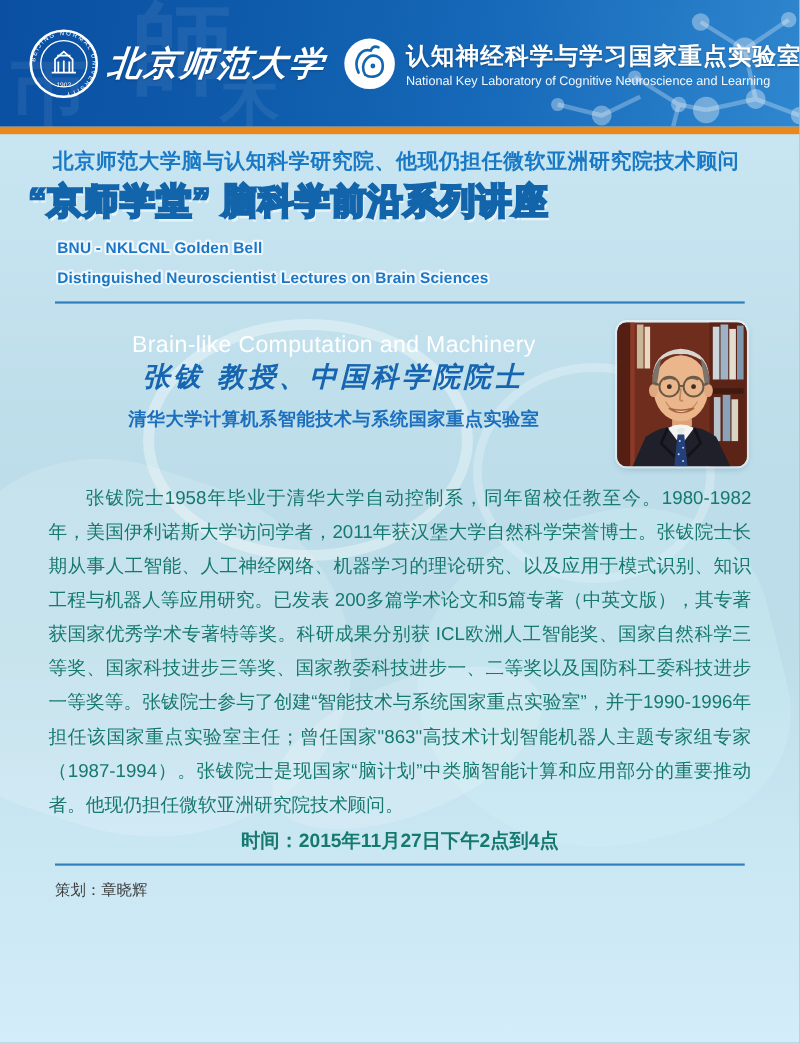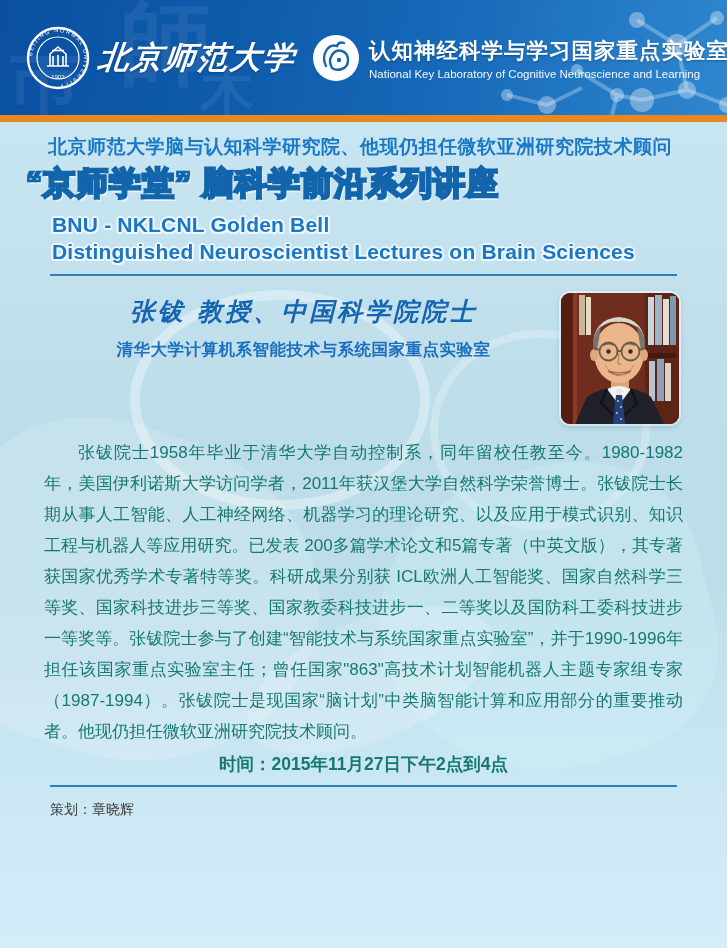--- a/index.html
+++ b/index.html
@@ -80,21 +80,21 @@
   }
   @supports (-webkit-text-stroke: 1px black) {
     .series-title-cn {
       color: #cfe9f8;
       -webkit-text-stroke: 2.6px #1264ab;
       text-shadow: 2px 3px 0 rgba(255,255,255,0.55);
     }
   }
   .series-title-en {
     margin: 6px 0 0 52px;
-    font-size: 21px; font-weight: 800;
+    font-size: 14px; font-weight: 800;
     color: #1b76c4;
     line-height: 26px;
     letter-spacing: 0.2px;
     text-shadow: -1.5px -1.5px 0 #eef7fd, 1.5px -1.5px 0 #eef7fd,
                  -1.5px 1.5px 0 #eef7fd, 1.5px 1.5px 0 #eef7fd,
                  0 2px 0 #eef7fd, 2px 0 0 #eef7fd, 0 -2px 0 #eef7fd, -2px 0 0 #eef7fd;
   }
   .divider {
     height: 2px; background: #2e80bd;
     margin: 9px 50px 0 50px;
@@ -285,20 +285,21 @@
 
   <div class="org-line">北京师范大学脑与认知科学研究院、他现仍担任微软亚洲研究院技术顾问</div>
   <div class="series-title-cn">“京师学堂” 脑科学前沿系列讲座</div>
   <div class="series-title-en">BNU - NKLCNL Golden Bell</div>
   <div class="series-title-en" style="margin-top:1px">Distinguished Neuroscientist Lectures on Brain Sciences</div>
 
   <div class="divider"></div>
 
   <div class="lecture-row">
     <div class="lecture-texts">
+      <div class="lecture-title-en">Brain-like Computation and Machinery</div>
       <div class="lecture-speaker">张钹  教授、中国科学院院士</div>
       <div class="lecture-affiliation">清华大学计算机系智能技术与系统国家重点实验室</div>
     </div>
 
     <div class="photo-frame">
       <svg width="118" height="131" viewBox="0 0 118 131">
 
         <rect x="0" y="0" width="118" height="131" fill="#6f2d1d"></rect>
         <rect x="0" y="0" width="12" height="131" fill="#541f12"></rect>
         <rect x="12" y="0" width="4" height="131" fill="#8a3a26"></rect>

